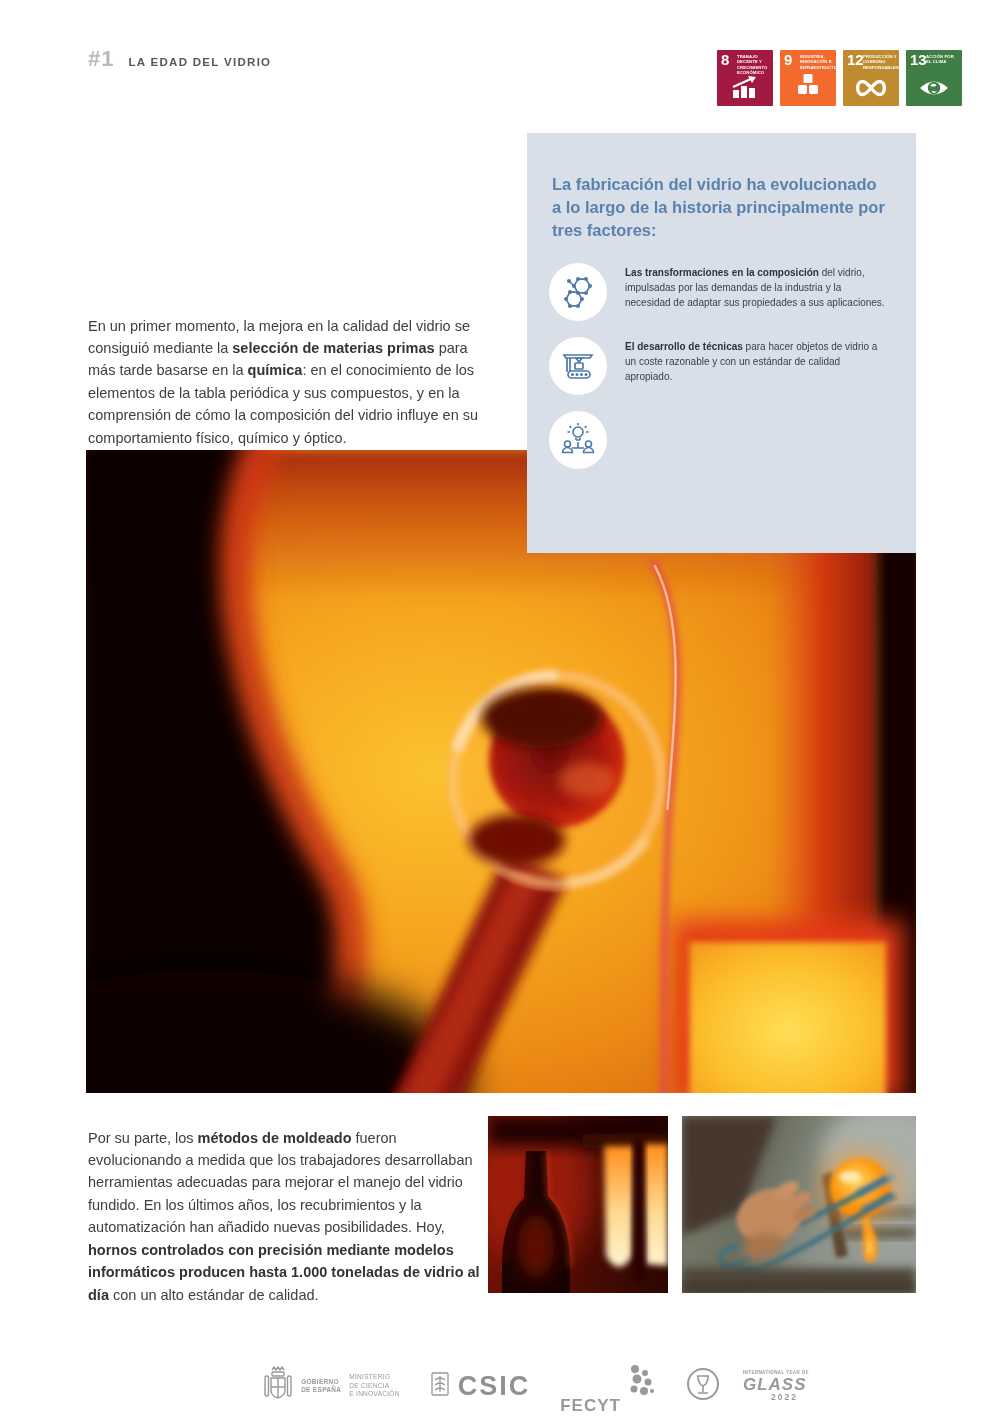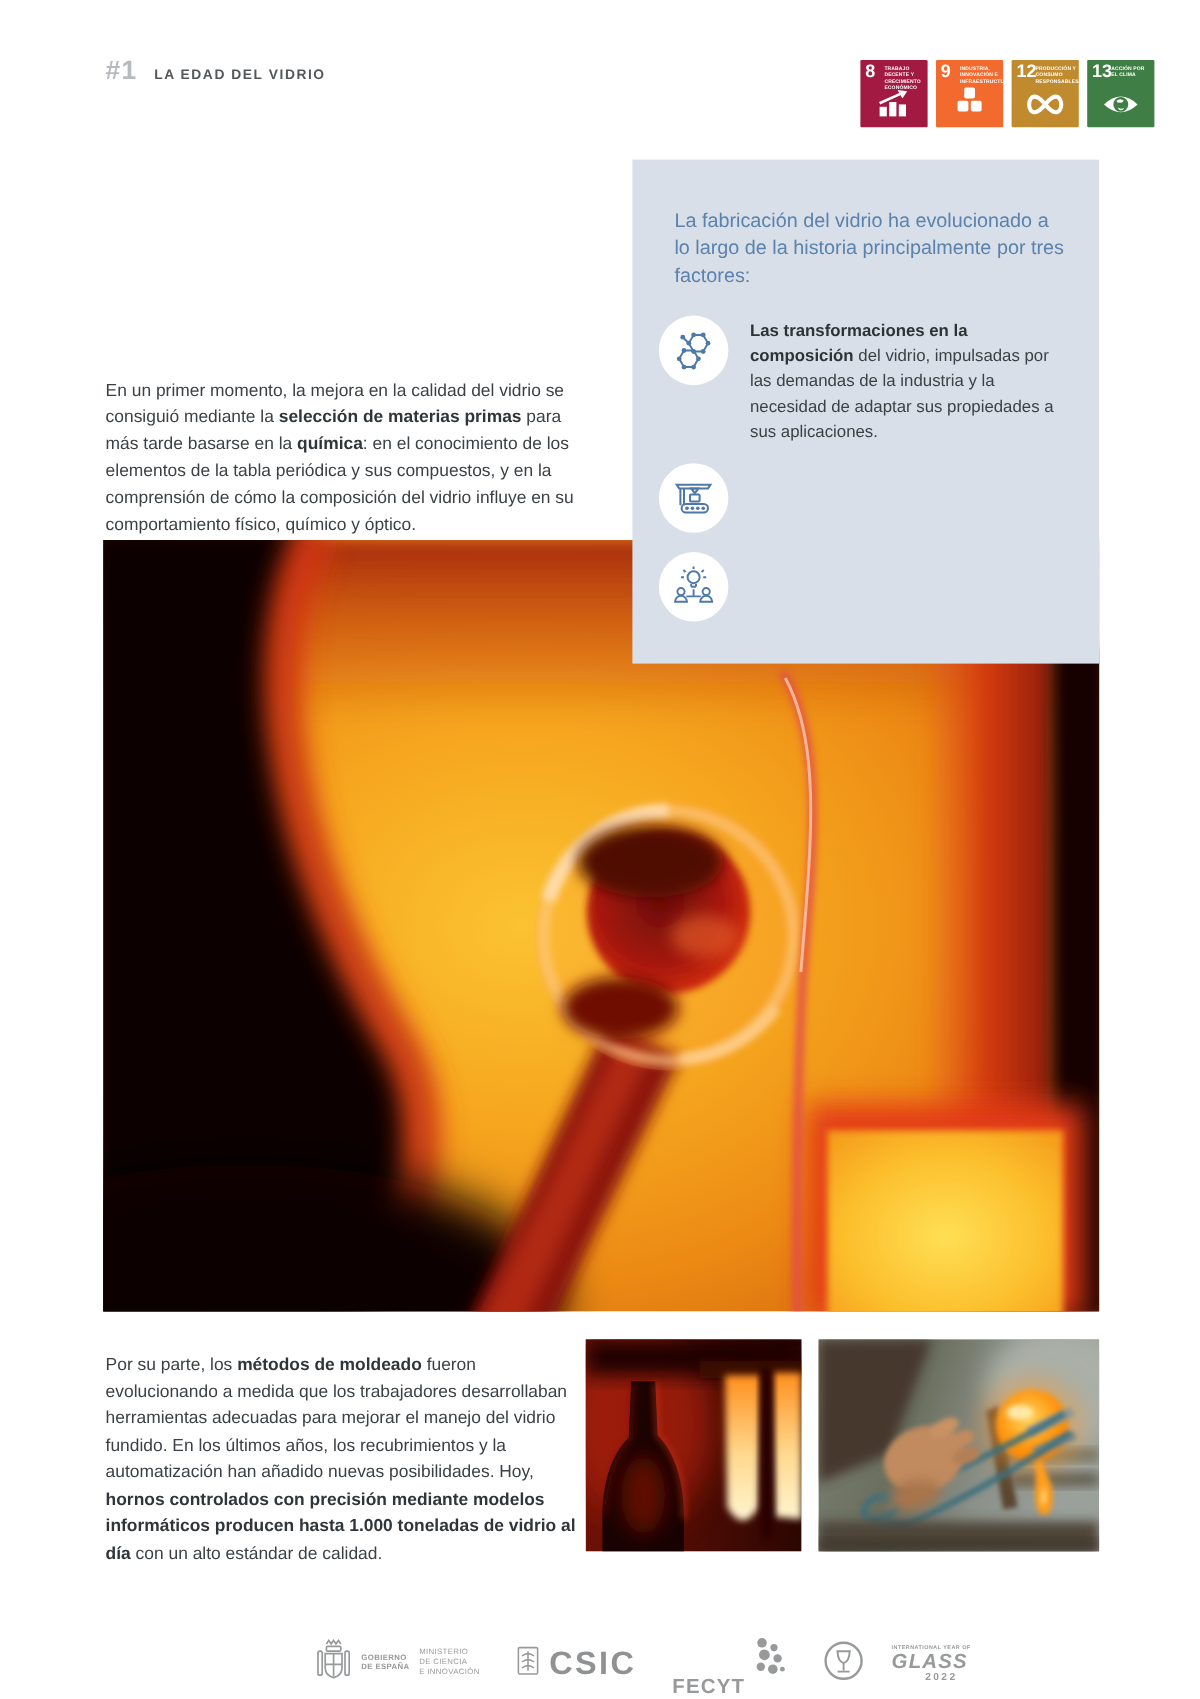--- a/index.html
+++ b/index.html
@@ -24,25 +24,25 @@
   .title{left:86px;top:186px;width:360px;font-size:43px;line-height:1.16;font-weight:700;
          color:#53565a;letter-spacing:-.5px;}
   .para{color:#3c4145;font-size:14.5px;line-height:1.55;}
   .para b{font-weight:700;color:#303539;}
   .intro{left:88px;top:300px;width:404px;}
   .body-par{left:88px;top:1112px;width:404px;}
 
   
   .panel{left:527px;top:133px;width:389px;height:420px;background:#d8dfe9;box-sizing:border-box;
          padding:40px 28px 0 22px;z-index:5;}
-  .panel-heading{margin:0 0 22px 13px;font-size:16.5px;font-weight:400;color:#5b82ac;line-height:1.38;}
+  .panel-heading{margin:0 0 22px 3px;font-size:16.5px;font-weight:700;color:#5b82ac;line-height:1.38;}
   .factor{display:flex;gap:18px;align-items:flex-start;margin-bottom:16px;}
   .fcircle{width:58px;height:58px;border-radius:50%;background:#ffffff;flex:0 0 auto;
            display:flex;align-items:center;justify-content:center;}
-  .ftext{font-size:14px;line-height:1.5;color:#3c4145;padding-top:2px;}
+  .ftext{font-size:10px;line-height:1.5;color:#3c4145;padding-top:2px;}
   .ftext b{font-weight:700;color:#2e3337;}
 
   
   .photo{display:block;}
   .main-photo{left:86px;top:450px;width:830px;height:643px;z-index:1;}
   .photo-a{left:488px;top:1116px;width:180px;height:177px;}
   .photo-b{left:682px;top:1116px;width:234px;height:177px;}
   .photo svg{display:block;width:100%;height:100%;}
 
   
@@ -160,20 +160,21 @@
           <rect x="16" y="15" width="8" height="6" rx="1"></rect>
           <rect x="9" y="23" width="22" height="7" rx="3.5"></rect>
           <g fill="#4d79a8" stroke="none">
             <circle cx="13.5" cy="26.5" r="1.5"></circle>
               <circle cx="18" cy="26.5" r="1.5"></circle>
             <circle cx="22.5" cy="26.5" r="1.5"></circle>
               <circle cx="27" cy="26.5" r="1.5"></circle>
           </g>
         </svg>
       </span>
+      <span class="ftext"><b>El desarrollo de técnicas</b> para hacer objetos de vidrio a un coste razonable y con un estándar de calidad apropiado.</span>
     </div>
 
     <div class="factor">
       <span class="fcircle">
         <svg width="38" height="38" viewBox="0 0 38 38" fill="none" stroke="#4d79a8" stroke-width="1.6">
           <circle cx="19" cy="11" r="5"></circle>
           <path d="M17 16.5 L17 19 M21 16.5 L21 19 M17 19 L21 19"></path>
           <path d="M19 2 L19 4.2 M10.5 5 L12.3 6.8 M27.5 5 L25.7 6.8 M8.5 11 L11 11 M27 11 L29.5 11"></path>
           <path d="M19 21 L19 27 M13 27 L25 27"></path>
           <circle cx="8.5" cy="23" r="3"></circle>

